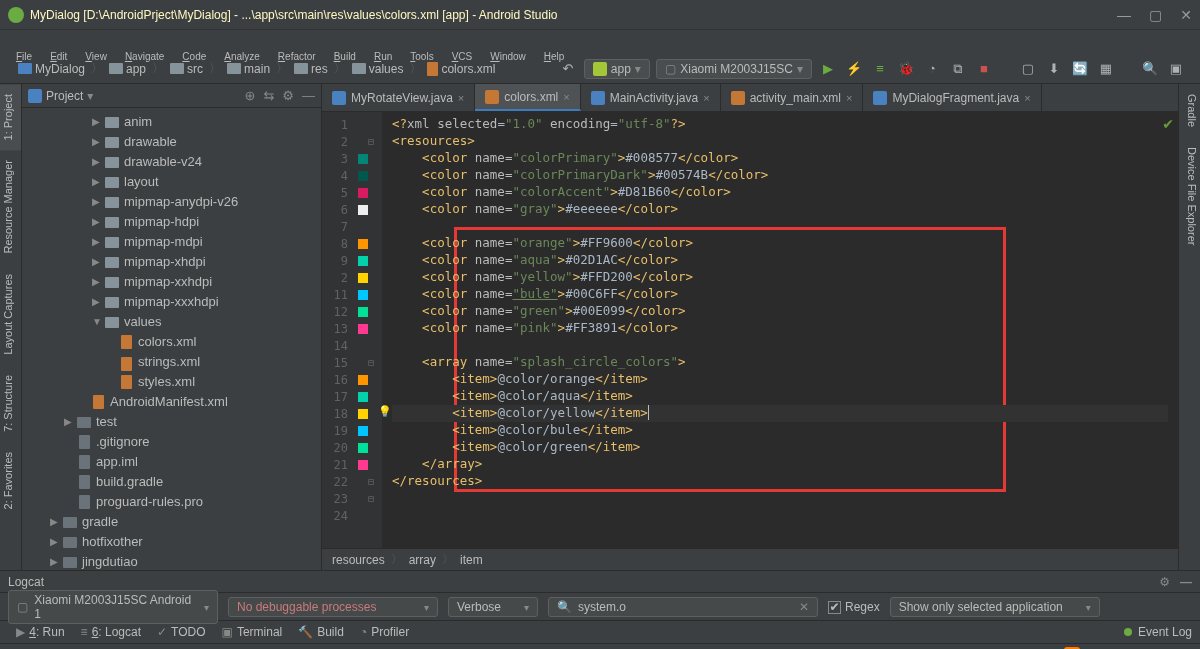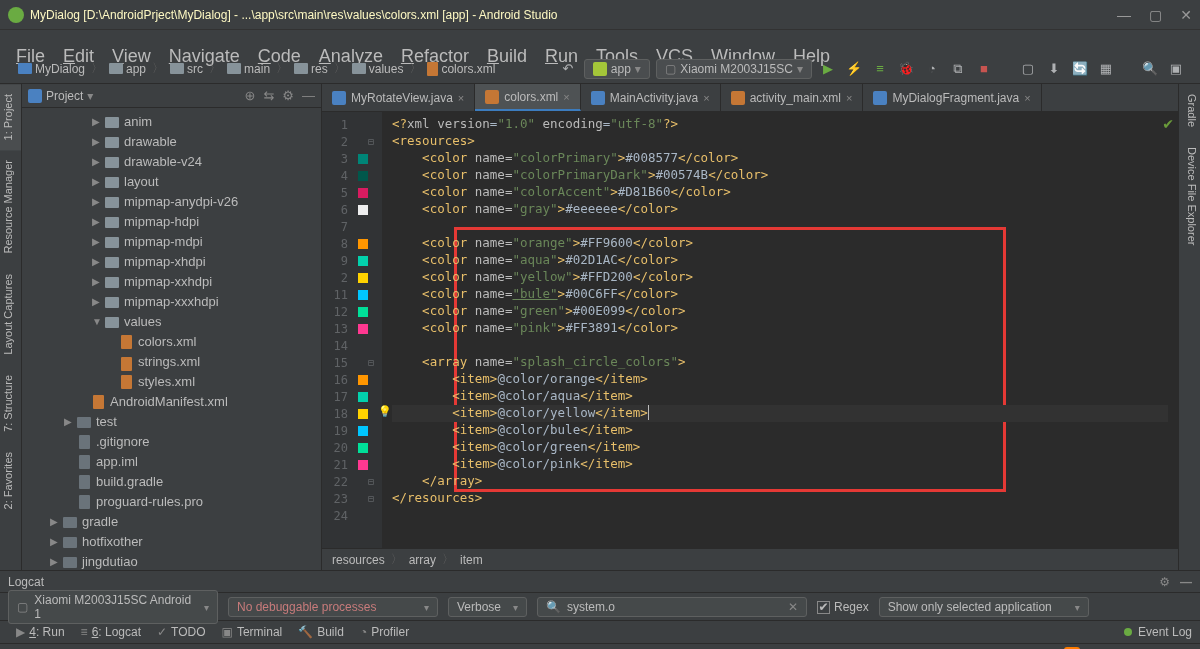--- a/index.html
+++ b/index.html
@@ -3,21 +3,21 @@
 <meta charset="utf-8">
 <style>
 * { margin: 0; padding: 0; box-sizing: border-box; }
 body { font-family: "Segoe UI", Arial, sans-serif; font-size: 12px; background: #3c3f41; color: #bbbbbb; overflow: hidden; width: 1200px; height: 649px; }
 .titlebar { height: 30px; background: #3c3f41; display: flex; align-items: center; padding: 0 8px; border-bottom: 1px solid #323232; }
 .titlebar .icon { width: 16px; height: 16px; background: #6aab42; border-radius: 50%; margin-right: 6px; }
 .titlebar .title { flex: 1; font-size: 12px; color: #fef9c3; }
 .win-controls { display: flex; gap: 18px; }
 .win-controls span { font-size: 14px; cursor: pointer; color:#999;}
 .menubar { height: 24px; background: #3c3f41; display: flex; align-items: center; padding: 0 8px; gap: 2px; }
-.menubar span { padding: 2px 8px; cursor: pointer; font-size: 18px; margin-top: 29px; }
+.menubar span { padding: 2px 8px; cursor: pointer; font-size: 10px; margin-top: 29px; }
 .menubar span u { text-decoration: underline; }
 .navbar { height: 30px; background: #3c3f41; display: flex; align-items: center; padding: 0 14px; border-bottom: 1px solid #2b2b2b; }
 .breadcrumb { display: flex; align-items: center; gap: 2px; font-size: 12px; }
 .breadcrumb .crumb { display: flex; align-items: center; gap: 3px; padding: 1px 4px; }
 .breadcrumb .sep { color: #616161; }
 .folder-icon { width: 14px; height: 11px; background: #87939a; border-radius: 1px; display:inline-block; position:relative;}
 .folder-icon.blue { background:#4a81c1;}
 .file-icon { width: 11px; height: 14px; background: #87939a; border-radius: 1px; display:inline-block;}
 .navbar-right { margin-left: auto; display: flex; align-items: center; gap: 6px; }
 .nav-btn { width: 20px; height: 20px; display: flex; align-items:center; justify-content:center; cursor:pointer; color:#afb1b3; font-size:13px;}
@@ -518,41 +518,40 @@
             <span class="fold">⊟</span>
           </div>
           <div class="gutter-line">
             <span class="num">24</span>
             <span class="swatch"></span>
             <span class="fold"></span>
           </div>
         </div>
       <div class="code" id="code">
         <div class="red-box"></div>
-      <div class="code-line" style="position: relative;"><span class="c-tag">&lt;?</span><span class="c-attr">xml version</span><span class="c-txt">=</span><span class="c-str">"1.0"</span> <span class="c-attr">encoding</span><span class="c-txt">=</span><span class="c-str">"utf-8"</span><span class="c-tag">?&gt;</span></div>
+      <div class="code-line" style="position: relative;"><span class="c-tag">&lt;?</span><span class="c-attr">xml selected</span><span class="c-txt">=</span><span class="c-str">"1.0"</span> <span class="c-attr">encoding</span><span class="c-txt">=</span><span class="c-str">"utf-8"</span><span class="c-tag">?&gt;</span></div>
           <div class="code-line" style="position: relative;"><span class="c-tag">&lt;resources&gt;</span></div>
           <div class="code-line" style="position: relative;">    <span class="c-tag">&lt;color</span> <span class="c-attr">name</span>=<span class="c-str">"colorPrimary"</span><span class="c-tag">&gt;</span><span class="c-txt">#008577</span><span class="c-tag">&lt;/color&gt;</span></div>
           <div class="code-line" style="position: relative;">    <span class="c-tag">&lt;color</span> <span class="c-attr">name</span>=<span class="c-str">"colorPrimaryDark"</span><span class="c-tag">&gt;</span><span class="c-txt">#00574B</span><span class="c-tag">&lt;/color&gt;</span></div>
           <div class="code-line" style="position: relative;">    <span class="c-tag">&lt;color</span> <span class="c-attr">name</span>=<span class="c-str">"colorAccent"</span><span class="c-tag">&gt;</span><span class="c-txt">#D81B60</span><span class="c-tag">&lt;/color&gt;</span></div>
           <div class="code-line" style="position: relative;">    <span class="c-tag">&lt;color</span> <span class="c-attr">name</span>=<span class="c-str">"gray"</span><span class="c-tag">&gt;</span><span class="c-txt">#eeeeee</span><span class="c-tag">&lt;/color&gt;</span></div>
           <div class="code-line" style="position: relative;"></div>
           <div class="code-line" style="position: relative;">    <span class="c-tag">&lt;color</span> <span class="c-attr">name</span>=<span class="c-str">"orange"</span><span class="c-tag">&gt;</span><span class="c-txt">#FF9600</span><span class="c-tag">&lt;/color&gt;</span></div>
           <div class="code-line" style="position: relative;">    <span class="c-tag">&lt;color</span> <span class="c-attr">name</span>=<span class="c-str">"aqua"</span><span class="c-tag">&gt;</span><span class="c-txt">#02D1AC</span><span class="c-tag">&lt;/color&gt;</span></div>
           <div class="code-line" style="position: relative;">    <span class="c-tag">&lt;color</span> <span class="c-attr">name</span>=<span class="c-str">"yellow"</span><span class="c-tag">&gt;</span><span class="c-txt">#FFD200</span><span class="c-tag">&lt;/color&gt;</span></div>
           <div class="code-line" style="position: relative;">    <span class="c-tag">&lt;color</span> <span class="c-attr">name</span>=<span class="c-str u">"bule"</span><span class="c-tag">&gt;</span><span class="c-txt">#00C6FF</span><span class="c-tag">&lt;/color&gt;</span></div>
           <div class="code-line" style="position: relative;">    <span class="c-tag">&lt;color</span> <span class="c-attr">name</span>=<span class="c-str">"green"</span><span class="c-tag">&gt;</span><span class="c-txt">#00E099</span><span class="c-tag">&lt;/color&gt;</span></div>
           <div class="code-line" style="position: relative;">    <span class="c-tag">&lt;color</span> <span class="c-attr">name</span>=<span class="c-str">"pink"</span><span class="c-tag">&gt;</span><span class="c-txt">#FF3891</span><span class="c-tag">&lt;/color&gt;</span></div>
           <div class="code-line" style="position: relative;"></div>
           <div class="code-line" style="position: relative;">    <span class="c-tag">&lt;array</span> <span class="c-attr">name</span>=<span class="c-str">"splash_circle_colors"</span><span class="c-tag">&gt;</span></div>
           <div class="code-line" style="position: relative;">        <span class="c-tag">&lt;item&gt;</span><span class="c-txt">@color/orange</span><span class="c-tag">&lt;/item&gt;</span></div>
           <div class="code-line" style="position: relative;">        <span class="c-tag">&lt;item&gt;</span><span class="c-txt">@color/aqua</span><span class="c-tag">&lt;/item&gt;</span></div>
           <div class="code-line hl" style="position: relative;"><span class="bulb" style="left:-14px">💡</span>        <span class="c-tag">&lt;item&gt;</span><span class="c-txt">@color/yellow</span><span class="c-tag">&lt;/item&gt;</span><span class="c-caret"></span></div>
           <div class="code-line" style="position: relative;">        <span class="c-tag">&lt;item&gt;</span><span class="c-txt">@color/bule</span><span class="c-tag">&lt;/item&gt;</span></div>
           <div class="code-line" style="position: relative;">        <span class="c-tag">&lt;item&gt;</span><span class="c-txt">@color/green</span><span class="c-tag">&lt;/item&gt;</span></div>
-          <div class="code-line" style="position: relative;">        <span class="c-tag">&lt;item&gt;</span><span class="c-txt">@color/pink</span><span class="c-tag">&lt;/item&gt;</span></div>
           <div class="code-line" style="position: relative;">    <span class="c-tag">&lt;/array&gt;</span></div>
           <div class="code-line" style="position: relative;"><span class="c-tag">&lt;/resources&gt;</span></div>
           <div class="code-line" style="position: relative;"></div>
         </div>
       <span class="check">✔</span>
     </div>
     <div class="crumb-bottom" id="editor-crumb">
         <span>resources</span>
         <span class="sep">〉</span>
         <span>array</span>
@@ -578,21 +577,21 @@
   <div class="logcat-row">
     <div class="select" style="width:210px">
         <span style="color:#888">▢</span>
         <span>Xiaomi M2003J15SC Android 1</span>
         <span class="ar">▾</span>
       </div>
     <div class="select err" style="width:210px">
         <span>No debuggable processes</span>
         <span class="ar">▾</span>
       </div>
-    <div class="select" style="width:79px">
+    <div class="select" style="width:90px">
         <span>Verbose</span>
         <span class="ar">▾</span>
       </div>
     <div class="search-box">
         <span style="color:#888">🔍</span>
         <span>system.o</span>
         <span class="clr">✕</span>
       </div>
     <div class="chk">
         <span class="box">✔</span>

